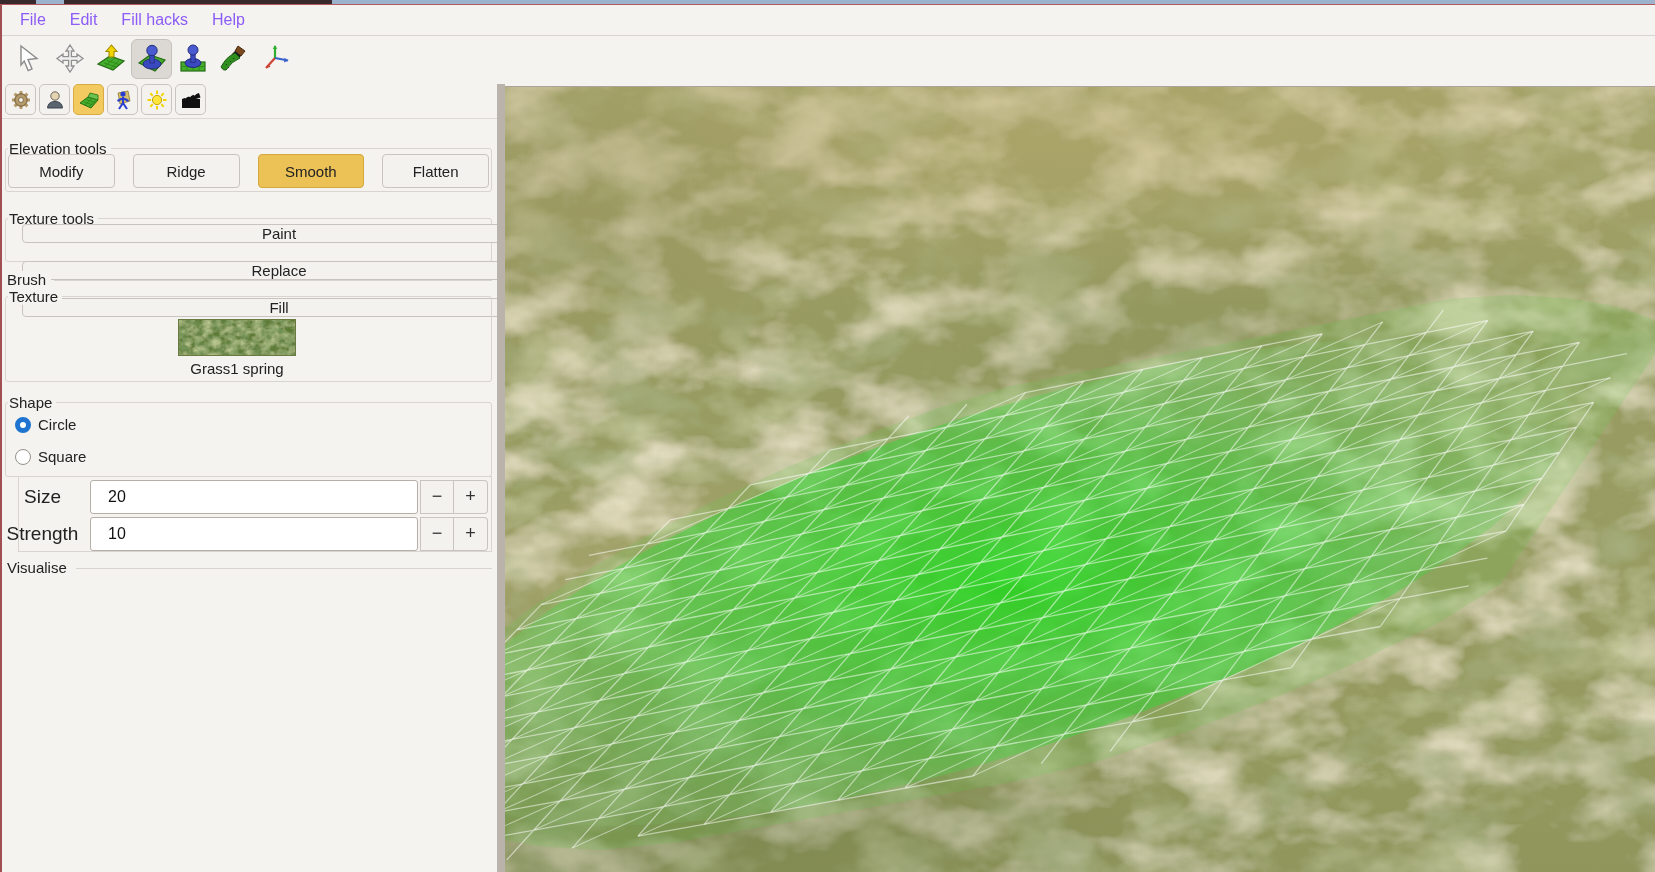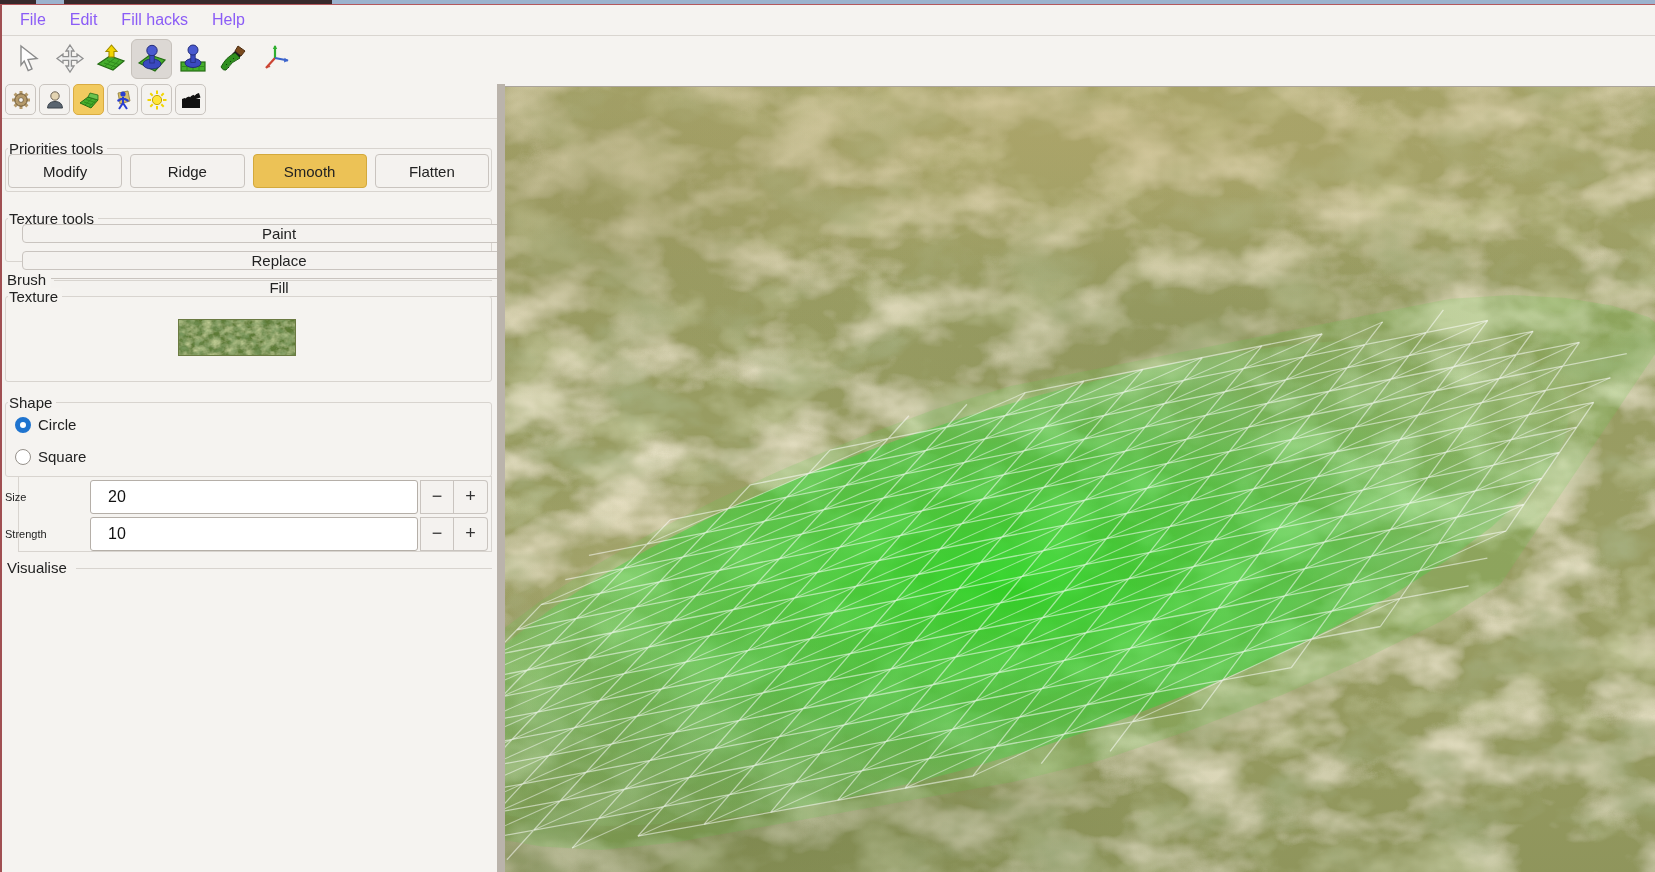--- a/index.html
+++ b/index.html
@@ -28,30 +28,30 @@
   
   #sidebar { position:absolute; left:2px; top:119px; width:495px; height:753px; background:#f5f3f0; }
   .fieldset { position:absolute; left:3px; width:487px; border:1px solid #d8d4cf; border-radius:3px; }
   .fs-label { position:absolute; left:2px; transform:translateY(-55%); background:#f5f3f0;
     padding:0 4px 0 1px; font-size:15px; color:#222; white-space:nowrap; }
   .rule-label { position:absolute; left:5px; font-size:15px; color:#222; background:#f5f3f0; padding-right:5px; z-index:2;}
   .hrule { position:absolute; height:1px; background:#d8d4cf; }
   .btn { background:#f4f2ef; border:1px solid #c9c4bf; border-radius:4px; font-size:15px;
     color:#222; font-family:"Liberation Sans",sans-serif; }
   .btn.active { background:#ecc256; border-color:#d3a93c; }
-  .btn-row { position:absolute; display:flex; gap:8px; }
+  .btn-row { position:absolute; display:flex; gap:18px; }
   .btn-row .btn { flex:1; height:34px; }
   #texture-thumb { position:absolute; left:172px; top:22px; width:118px; height:37px; border:1px solid #6b7a42; }
   #texture-caption { position:absolute; left:0; top:63px; width:462px; text-align:center; font-size:15px; color:#222; }
   .radio-row { position:absolute; left:9px; display:flex; align-items:center; gap:7px; font-size:15px; }
   .radio { appearance:none; -webkit-appearance:none; width:16px; height:16px; border-radius:50%;
     border:1px solid #96918b; background:#fff; margin:0; }
   .radio:checked { border:5px solid #1f74cf; }
   .num-row { position:absolute; left:0; width:487px; height:37px; display:flex; align-items:center; }
-  .num-label { width:85px; text-align:left; padding-right:10px; font-size:11px; color:#222; }
+  .num-label { width:85px; text-align:center; padding-right:10px; font-size:19px; color:#222; }
   .num-input { width:328px; height:34px; border:1px solid #b5afa8; border-radius:3px; background:#fff;
     font-size:16px; padding-left:17px; font-family:"Liberation Sans",sans-serif; color:#111; }
   .spin { width:34px; height:34px; background:#f4f2ef; border:1px solid #c9c4bf; font-size:18px; color:#333;
     display:flex; align-items:center; justify-content:center; }
   .spin.minus { border-radius:0; margin-left:2px; }
   .spin.plus  { border-radius:0 4px 4px 0; border-left:none; }
   #passability-select { position:absolute; left:100px; top:16px; width:385px; height:34px; background:#f2f0ed;
     border:1px solid #b5afa8; border-radius:4px; font-size:16px; color:#111; display:flex; align-items:center;
     padding-left:10px; }
   #passability-select .chev { position:absolute; right:12px; top:13px; width:0; height:0;
@@ -181,21 +181,21 @@
       <rect x="2" y="10" width="18" height="9" fill="#111"></rect>
       <path d="M2 10 L19 4 L20.5 8.5 L3.5 14 Z" fill="#111"></path>
       <path d="M5 9 L7.5 5.8 M9.5 7.7 L12 4.8 M14 6.3 L16.5 3.8" stroke="#f5f3f0" stroke-width="1.6"></path>
     </svg>
   </div>
 </div>
 
 <div id="sidebar">
 
   <div class="fieldset" style="top:29px; height:44px;">
-    <span class="fs-label">Priorities tools</span>
+    <span class="fs-label">Elevation tools</span>
     <div class="btn-row" style="left:2px; top:5px; width:481px;">
       <button class="btn">Modify</button>
       <button class="btn">Ridge</button>
       <button class="btn active">Smooth</button>
       <button class="btn">Flatten</button>
     </div>
   </div>
 
   <div class="fieldset" style="top:99px; height:44px;">
     <span class="fs-label">Texture tools</span>
@@ -222,20 +222,21 @@
             <feMerge>
                 <feMergeNode in="base"></feMergeNode>
                 <feMergeNode in="lt"></feMergeNode>
                 <feMergeNode in="dk"></feMergeNode>
               </feMerge>
           </filter>
         </defs>
         <rect width="116" height="35" filter="url(#thumbgrass)"></rect>
       </svg>
     </div>
+    <div id="texture-caption">Grass1 spring</div>
   </div>
 
   <div class="fieldset" style="top:283px; height:75px;">
     <span class="fs-label">Shape</span>
     <div class="radio-row" style="top:13px;">
       <input type="radio" class="radio" name="shape" checked="" style="">
       <span>Circle</span>
     </div>
     <div class="radio-row" style="top:45px;">
       <input type="radio" class="radio" name="shape" style="">

